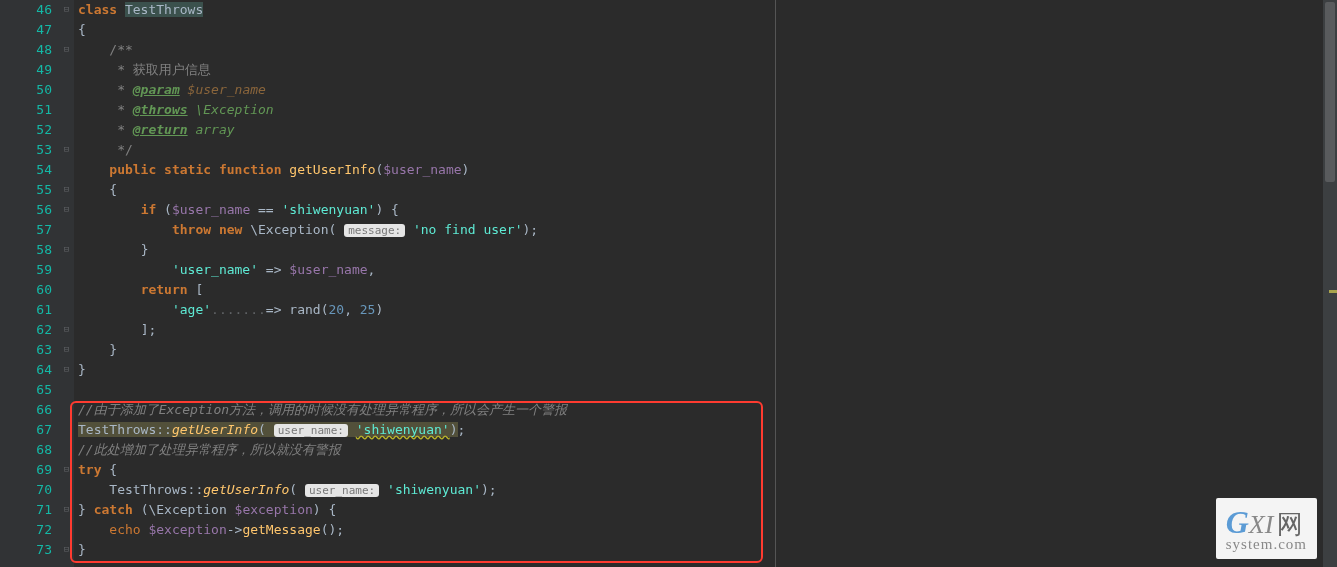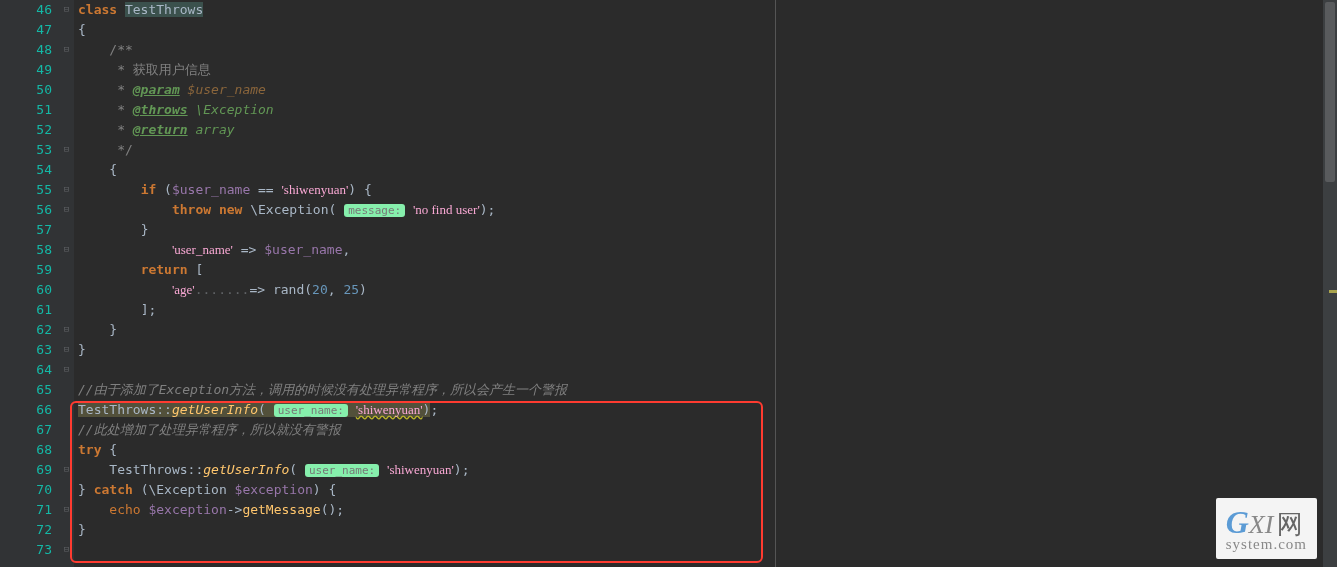--- a/index.html
+++ b/index.html
@@ -57,29 +57,29 @@
   line-height: 20px;
   white-space: pre;
   position: relative;
 }
 .kw { color: #cc7832; font-weight: bold; }
 .kw2 { color: #cc7832; }
 .classname { color: #a9b7c6; background: #3b514d; }
 .fn { color: #ffc66d; }
 .fni { color: #ffc66d; font-style: italic; }
 .var { color: #9876aa; }
-.str { color: #f9a8d4; font-family: Liberation Serif, serif; }
+.str { color: #5eead4; }
 .comment { color: #808080; }
 .comment-ital { color: #808080; font-style: italic; }
 .doctag { color: #629755; font-weight: bold; font-style: italic; text-decoration: underline; }
 .docvar { color: #8a653b; font-style: italic; }
 .doctype { color: #629755; font-style: italic; }
 .op { color: #a9b7c6; }
 .num { color: #6897bb; margin-top: 17px; }
-.hint { color: #787878; background: #86efac; border-radius: 3px; padding: 0 4px; font-size: 11px; }
+.hint { color: #787878; background: #e5e5e5; border-radius: 3px; padding: 0 4px; font-size: 11px; }
 .dots { color: #606366; }
 .static-call { color: #a9b7c6; }
 .warn-bg { background: #52503a; }
 .warn-underline {
   text-decoration: underline wavy #bbb529;
   text-decoration-skip-ink: none;
 }
 .highlight-box {
   position: absolute;
   border: 2px solid #ff3b30;
@@ -195,20 +195,21 @@
     </div>
     <div class="code-area">
       <div class="code-line"><span class="kw">class</span> <span class="classname">TestThrows</span></div>
       <div class="code-line"><span class="op">{</span></div>
       <div class="code-line">    <span class="comment">/**</span></div>
       <div class="code-line">    <span class="comment"> * 获取用户信息</span></div>
       <div class="code-line">    <span class="comment"> * </span><span class="doctag">@param</span> <span class="docvar">$user_name</span></div>
       <div class="code-line">    <span class="comment"> * </span><span class="doctag">@throws</span> <span class="doctype">\Exception</span></div>
       <div class="code-line">    <span class="comment"> * </span><span class="doctag">@return</span> <span class="doctype">array</span></div>
       <div class="code-line">    <span class="comment"> */</span></div>
+      <div class="code-line">    <span class="kw">public</span> <span class="kw">static</span> <span class="kw">function</span> <span class="fn">getUserInfo</span><span class="op">(</span><span class="var">$user_name</span><span class="op">)</span></div>
       <div class="code-line">    <span class="op">{</span></div>
       <div class="code-line">        <span class="kw">if</span> <span class="op">(</span><span class="var">$user_name</span> <span class="op">==</span> <span class="str">'shiwenyuan'</span><span class="op">) {</span></div>
       <div class="code-line">            <span class="kw">throw</span> <span class="kw">new</span> <span class="op">\Exception</span><span class="op">( </span><span class="hint">message:</span> <span class="str">'no find user'</span><span class="op">);</span></div>
       <div class="code-line">        <span class="op">}</span></div>
       <div class="code-line">            <span class="str">'user_name'</span> <span class="op">=&gt;</span> <span class="var">$user_name</span><span class="op">,</span></div>
       <div class="code-line">        <span class="kw">return</span> <span class="op">[</span></div>
       <div class="code-line">            <span class="str">'age'</span><span class="dots">.......</span><span class="op">=&gt;</span> <span class="op">rand</span><span class="op">(</span><span class="num">20</span><span class="op">, </span><span class="num">25</span><span class="op">)</span></div>
       <div class="code-line">        <span class="op">];</span></div>
       <div class="code-line">    <span class="op">}</span></div>
       <div class="code-line"><span class="op">}</span></div>

